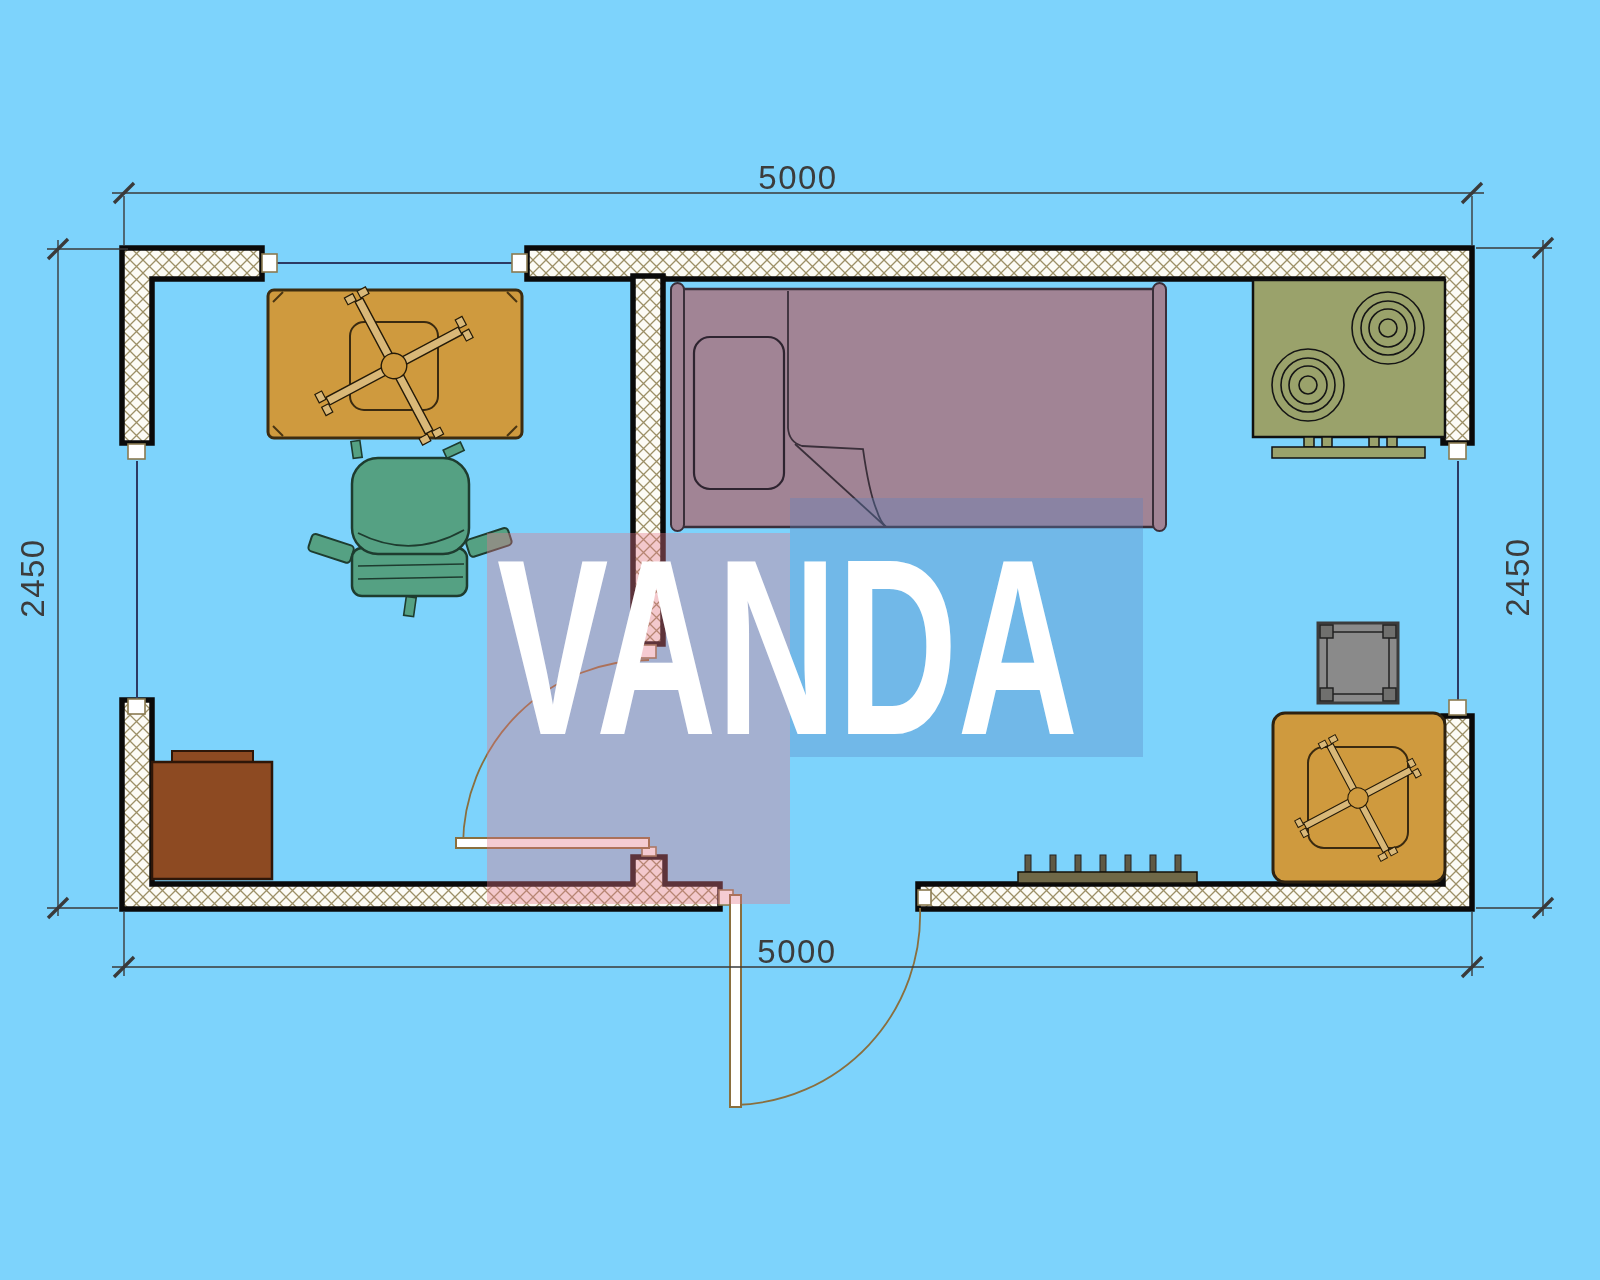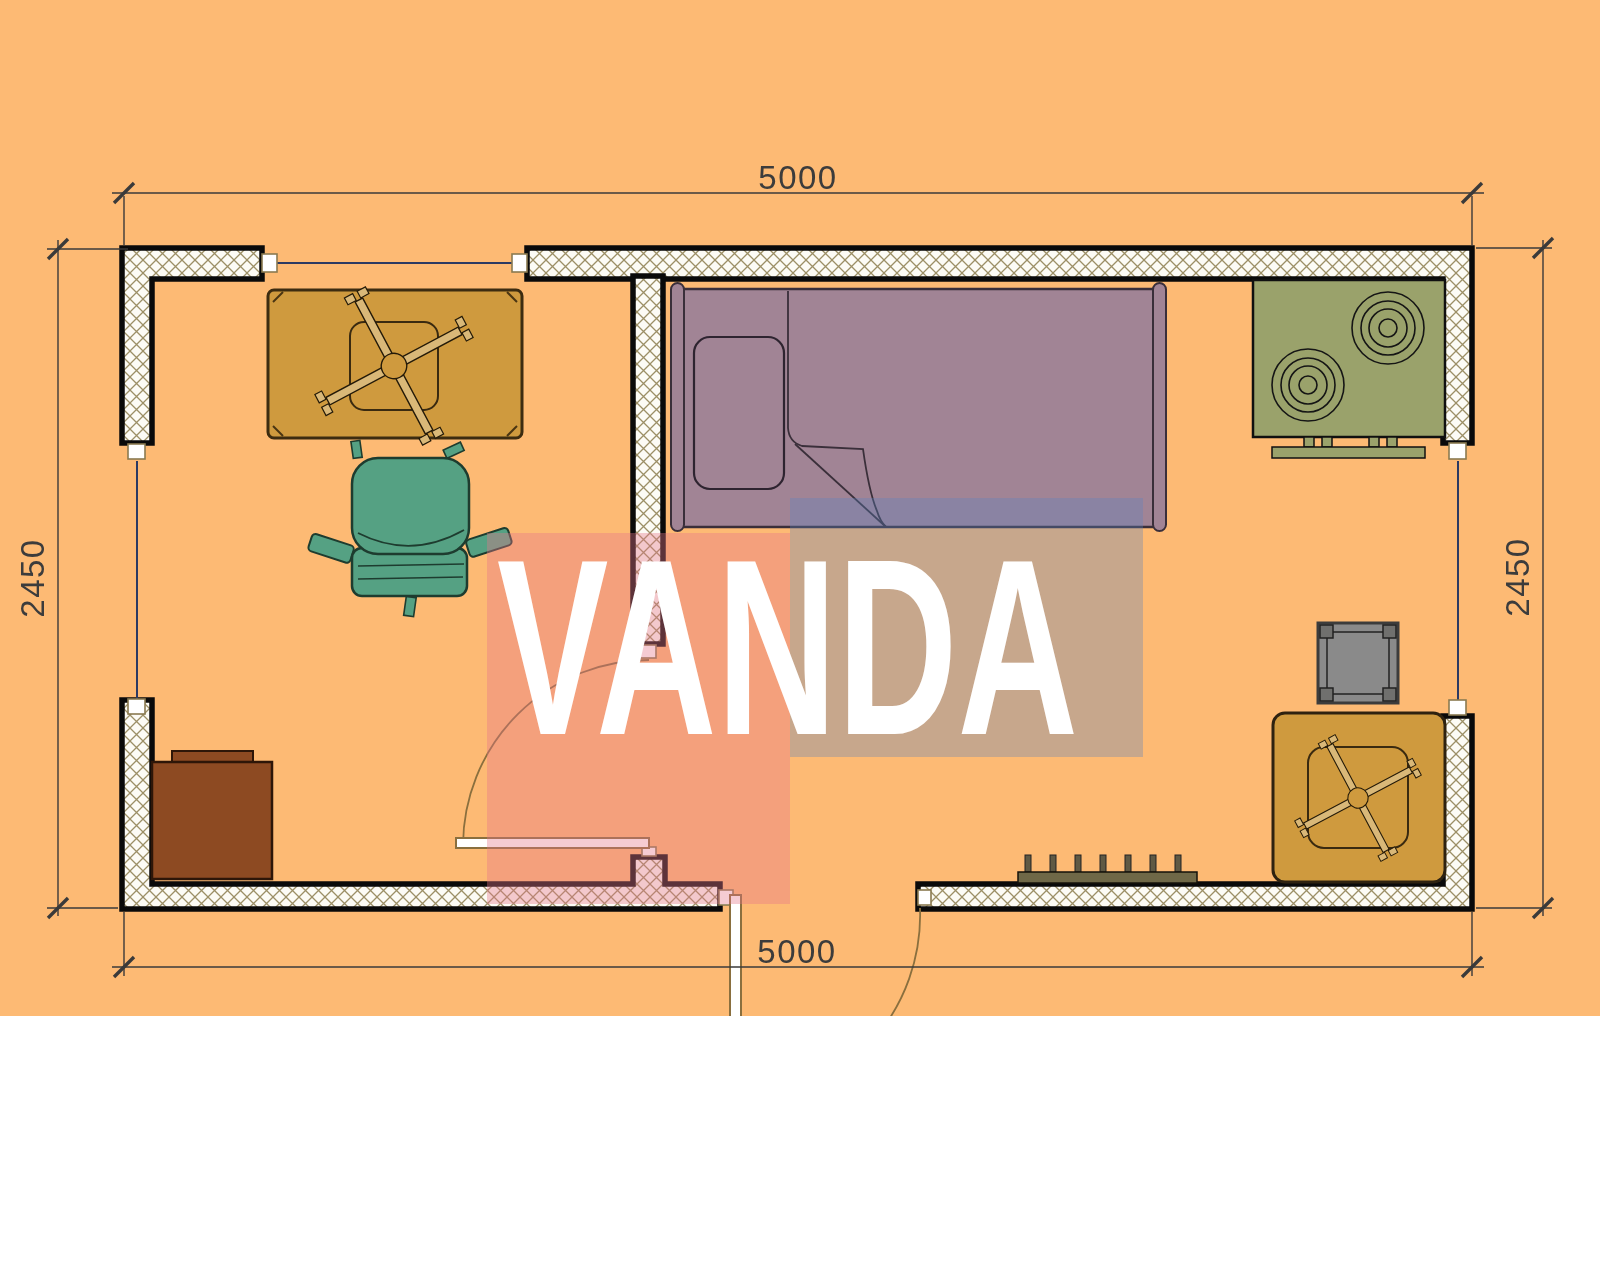--- a/index.html
+++ b/index.html
@@ -1,16 +1,16 @@
 <!DOCTYPE html>
 <html><head>
 <meta charset="utf-8">
 <style>
   html,body{margin:0;padding:0;background:#ffffff;}
-  .page{position:relative;width:1600px;height:1016px;background:#fdba74;overflow:hidden;
+  .page{position:relative;width:1600px;height:1280px;background:#7dd3fc;overflow:hidden;
         font-family:"Liberation Sans", sans-serif;}
   svg{display:block;}
   text.dim{font-family:"Liberation Sans", sans-serif;font-size:33px;fill:#3c3c3c;letter-spacing:1.5px;}
   text.wm{font-family:"Liberation Sans", sans-serif;font-weight:bold;font-size:250px;}
 </style>
 </head>
 <body>
 
 <div class="page">
 <svg width="1600" height="1280" viewBox="0 0 1600 1280">

